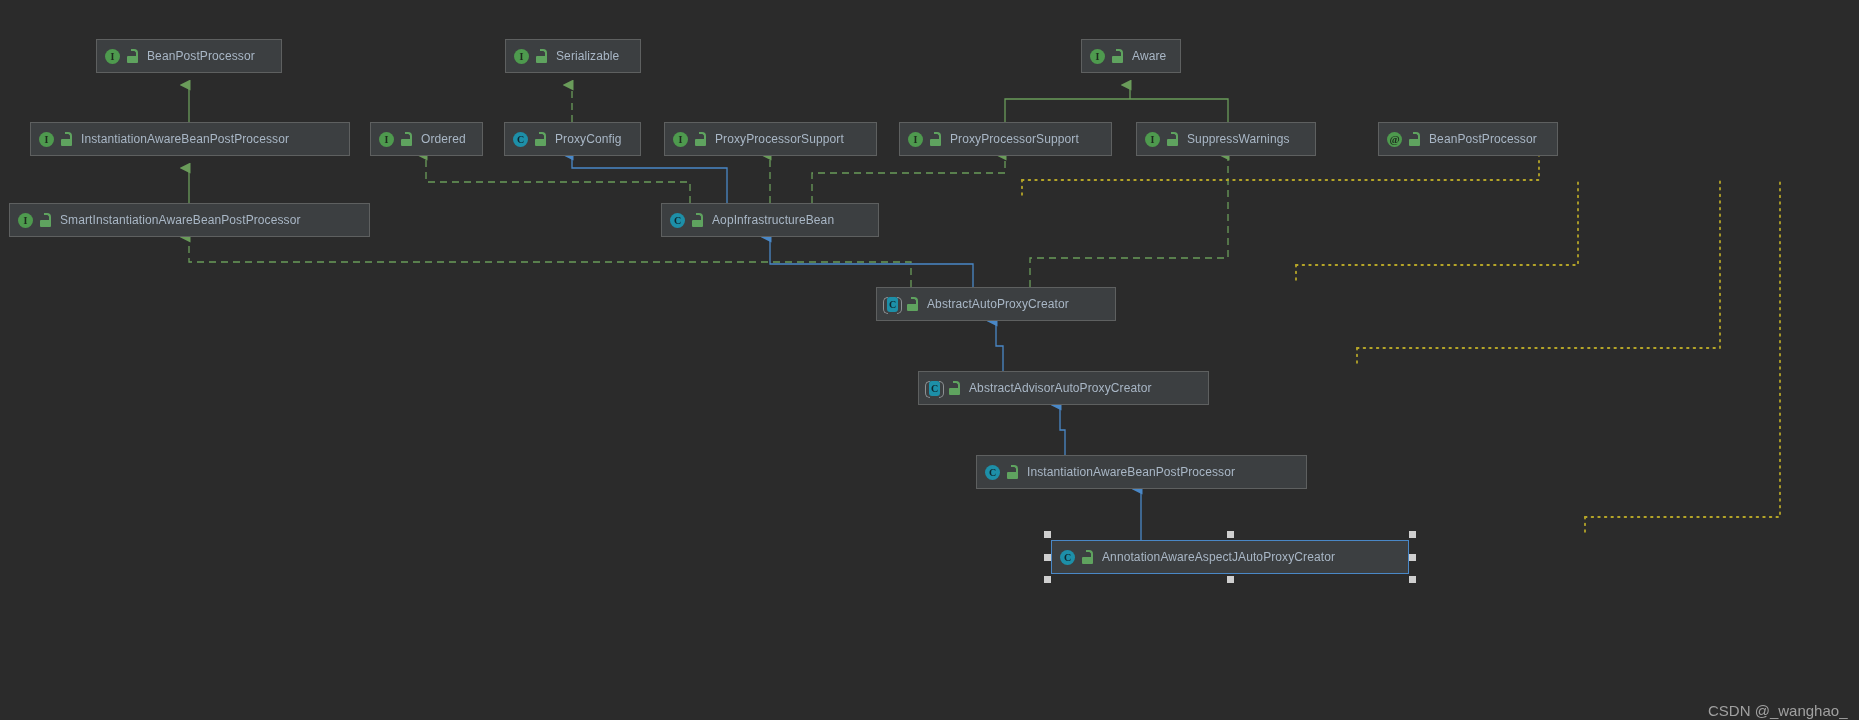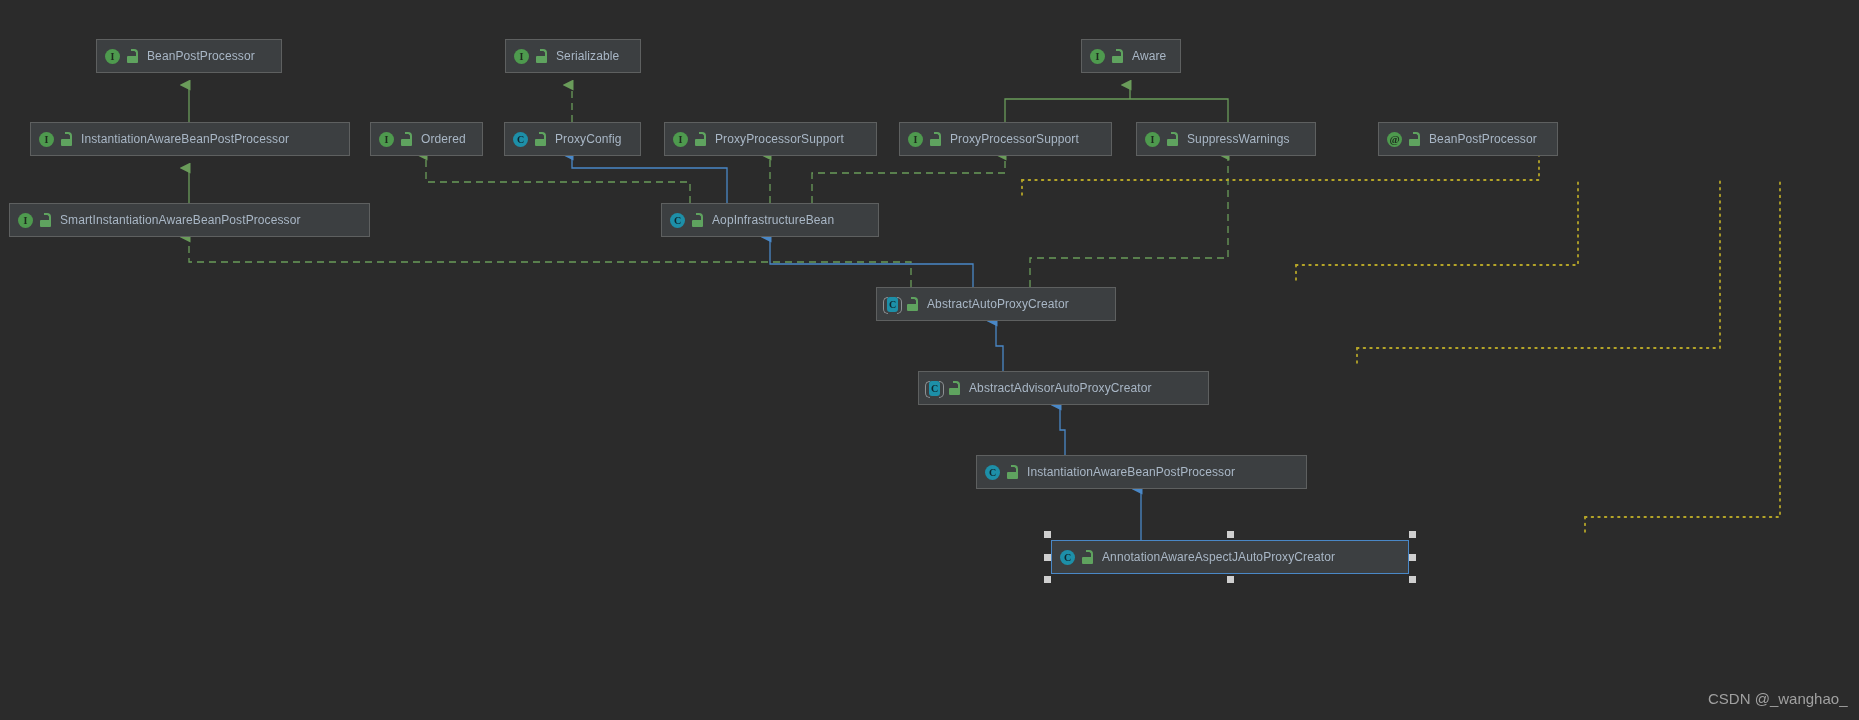--- a/index.html
+++ b/index.html
@@ -106,20 +106,21 @@
     background: #cfcfcf;
     z-index: 8;
   }
 
   #watermark {
     position: absolute;
     color: #a0a0a0;
     font-size: 15px;
     white-space: nowrap;
     z-index: 9;
+    margin-top: 12px;
   }
 </style>
 </head>
 <body>
 
 <div id="canvas">
 
   <svg id="edge-layer" viewBox="0 0 1859 720" xmlns="http://www.w3.org/2000/svg">
     <defs>
       <marker id="ar-green" markerWidth="11" markerHeight="11" refX="5.5" refY="9.5" orient="auto" markerUnits="userSpaceOnUse">

